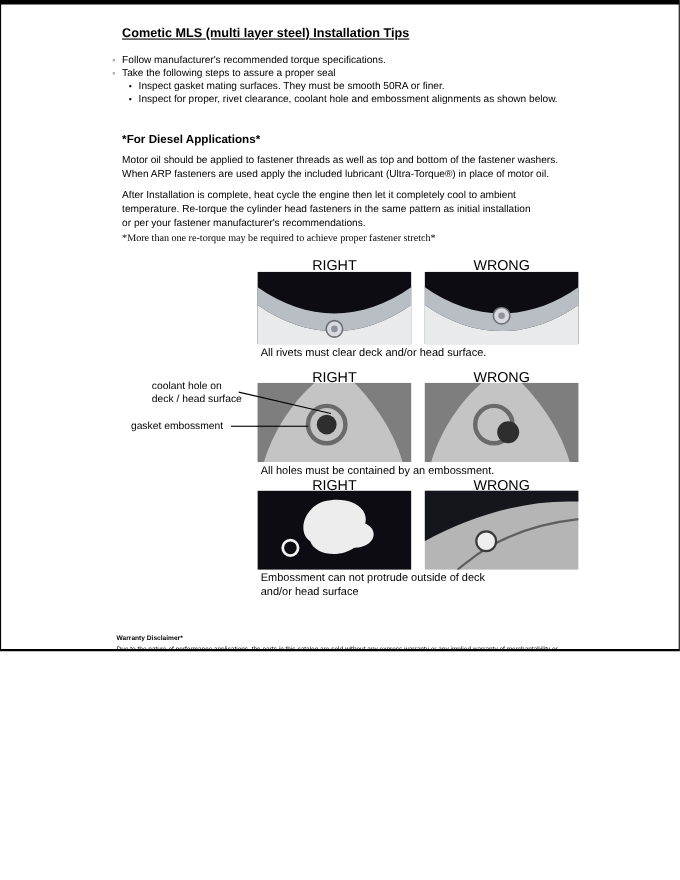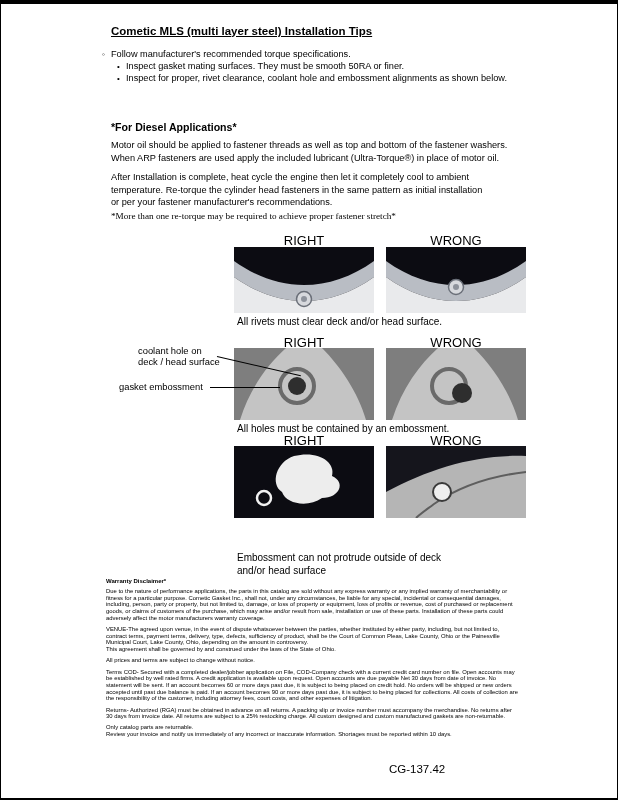--- a/index.html
+++ b/index.html
@@ -3,21 +3,21 @@
 <meta charset="utf-8">
 <style>
   html, body { margin: 0; padding: 0; }
   body {
     width: 618px; height: 800px;
     background: #ffffff;
     font-family: "Liberation Sans", sans-serif;
     color: #000;
   }
   .page {
-    position: relative; width: 618px; height: 800px;
+    position: relative; width: 618px; height: 592px;
     background: #fff; box-sizing: border-box; overflow: hidden;
     border-top: 4px solid #000; border-bottom: 2px solid #000;
     border-left: 1px solid #000; border-right: 1px solid #000;
   }
   .title {
     position: absolute; left: 110px; top: 21px;
     font-size: 11.5px; font-weight: bold; text-decoration: underline;
   }
   .bullets { position: absolute; left: 101px; top: 45px; font-size: 9.2px; }
   .bullet { white-space: nowrap; margin-bottom: 2px; }
@@ -41,20 +41,21 @@
 </style>
 </head>
 <body>
 
 <div class="page">
 
   <div class="title">Cometic MLS (multi layer steel) Installation Tips</div>
 
   <div class="bullets">
     <div class="bullet"><span class="m">◦</span><span>Follow manufacturer's recommended torque specifications.</span></div>
+    <div class="bullet"><span class="m">◦</span><span>Take the following steps to assure a proper seal</span></div>
     <div class="bullet sub"><span class="m">•</span><span>Inspect gasket mating surfaces.  They must be smooth 50RA or finer.</span></div>
     <div class="bullet sub"><span class="m">•</span><span>Inspect for proper, rivet clearance, coolant hole and embossment alignments as shown below.</span></div>
   </div>
 
   <div class="diesel-heading">*For Diesel Applications*</div>
   <div class="para p1">Motor oil should be applied to fastener threads as well as top and bottom of the fastener washers.
 When ARP fasteners are used apply the included lubricant (Ultra-Torque®) in place of motor oil.</div>
   <div class="para p2">After Installation is complete, heat cycle the engine then let it completely cool to ambient
 temperature. Re-torque the cylinder head fasteners in the same pattern as initial installation
 or per your fastener manufacturer's recommendations.</div>
@@ -119,21 +120,21 @@
     </svg>
   </div>
   <div class="dg" style="left:385px; top:442px;">
     <svg viewBox="0 0 140 72">
       <rect width="140" height="72" fill="#b5b5b5"></rect>
       <path d="M0,0 H140 V10 C92,8 44,22 0,46 Z" fill="#15151c"></path>
       <path d="M140,26 C104,30 74,40 48,58 C40,64 34,68 30,72" fill="none" stroke="#5e5e5e" stroke-width="2"></path>
       <circle cx="56" cy="46" r="9" fill="#efefef" stroke="#3a3a3a" stroke-width="2"></circle>
     </svg>
   </div>
-  <div class="caption" style="left:236px; top:516px;margin-top:32px;">Embossment can not protrude outside of deck
+  <div class="caption" style="left:236px; top:516px;">Embossment can not protrude outside of deck
 and/or head surface</div>
 
   <div class="warranty">
     <div class="w-head">Warranty Disclaimer*</div>
     <div class="w-p">Due to the nature of performance applications, the parts in this catalog are sold without any express warranty or any implied warranty of merchantability or fitness for a particular purpose.  Cometic Gasket Inc., shall not, under any circumstances, be liable for any special, incidental or consequential damages, including, person, party or property, but not limited to, damage, or loss of property or equipment, loss of profits or revenue, cost of purchased or replacement goods, or claims of customers of the purchase, which may arise and/or result from sale, installation or use of these parts.  Installation of these parts could adversely affect the motor manufacturers warranty coverage.</div>
     <div class="w-p">VENUE-The agreed upon venue, in the event of dispute whatsoever between the parties, whether instituted by either party, including, but not limited to, contract terms, payment terms, delivery, type, defects, sufficiency of product, shall be the Court of Common Pleas, Lake County, Ohio or the Painesville Municipal Court, Lake County, Ohio, depending on the amount in controversy.
 This agreement shall be governed by and construed under the laws of the State of Ohio.</div>
     <div class="w-p">All prices and terms are subject to change without notice.</div>
     <div class="w-p">Terms COD- Secured with a completed dealer/jobber application on File, COD-Company check with a current credit card number on file.  Open accounts may be established by well rated firms.  A credit application is available upon request.  Open accounts are due payable Net 30 days from date of invoice.  No statement will be sent.  If an account becomes 60 or more days past due, it is subject to being placed on credit hold.  No orders will be shipped or new orders accepted until past due balance is paid.  If an account becomes 90 or more days past due, it is subject to being placed for collections.  All costs of collection are the responsibility of the customer, including attorney fees, court costs, and other expenses of litigation.</div>
     <div class="w-p">Returns- Authorized (RGA) must be obtained in advance on all returns.  A packing slip or invoice number must accompany the merchandise.  No returns after 30 days from invoice date.  All returns are subject to a 25% restocking charge.  All custom designed and custom manufactured gaskets are non-returnable.</div>

